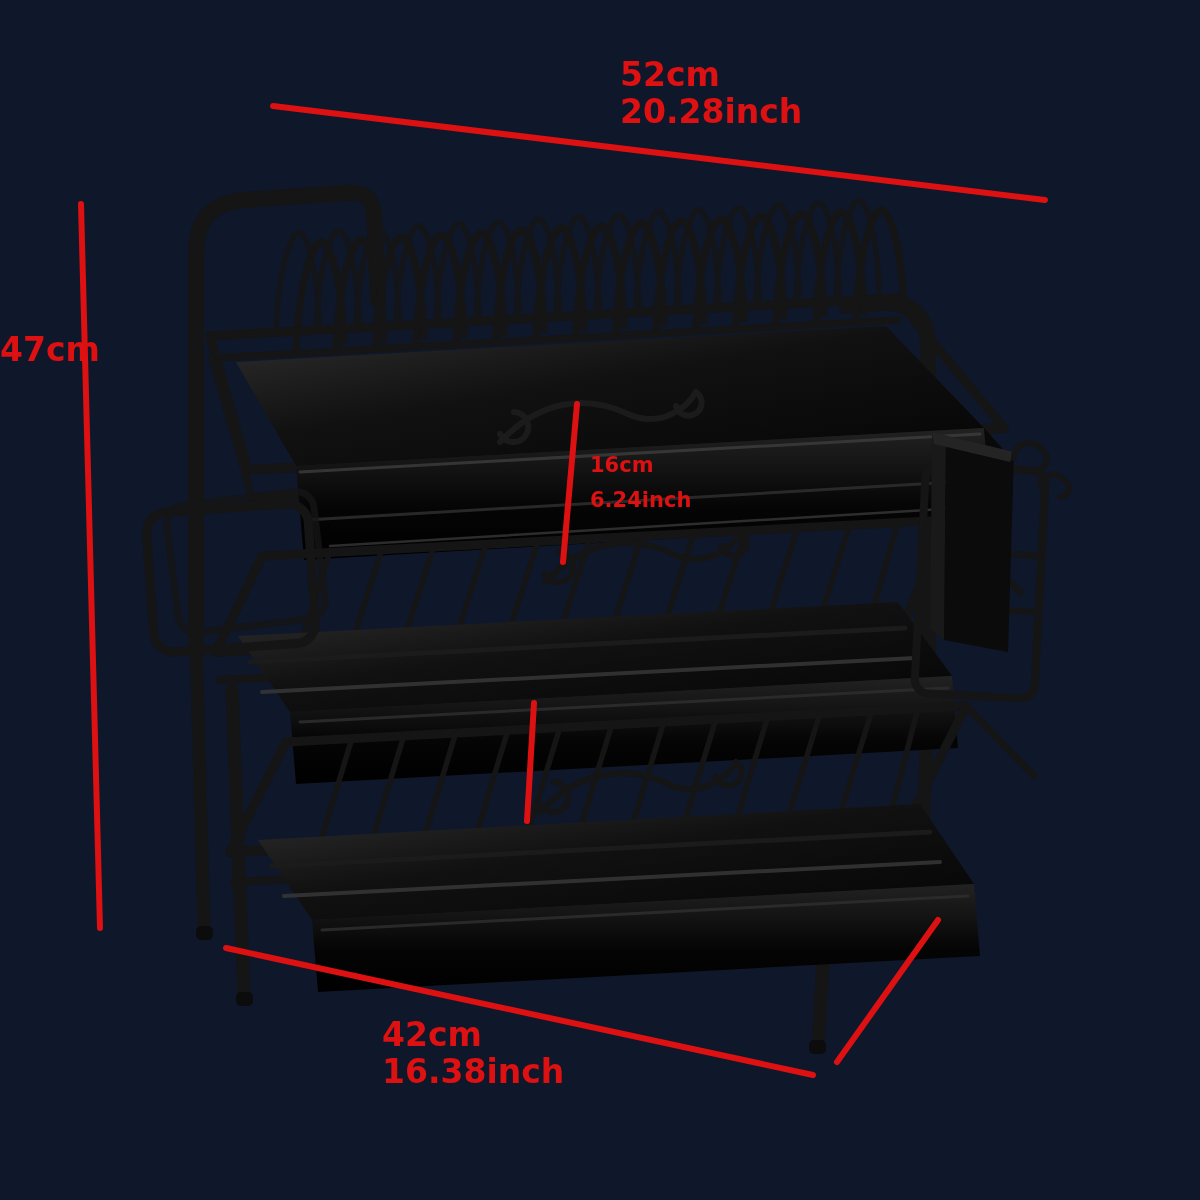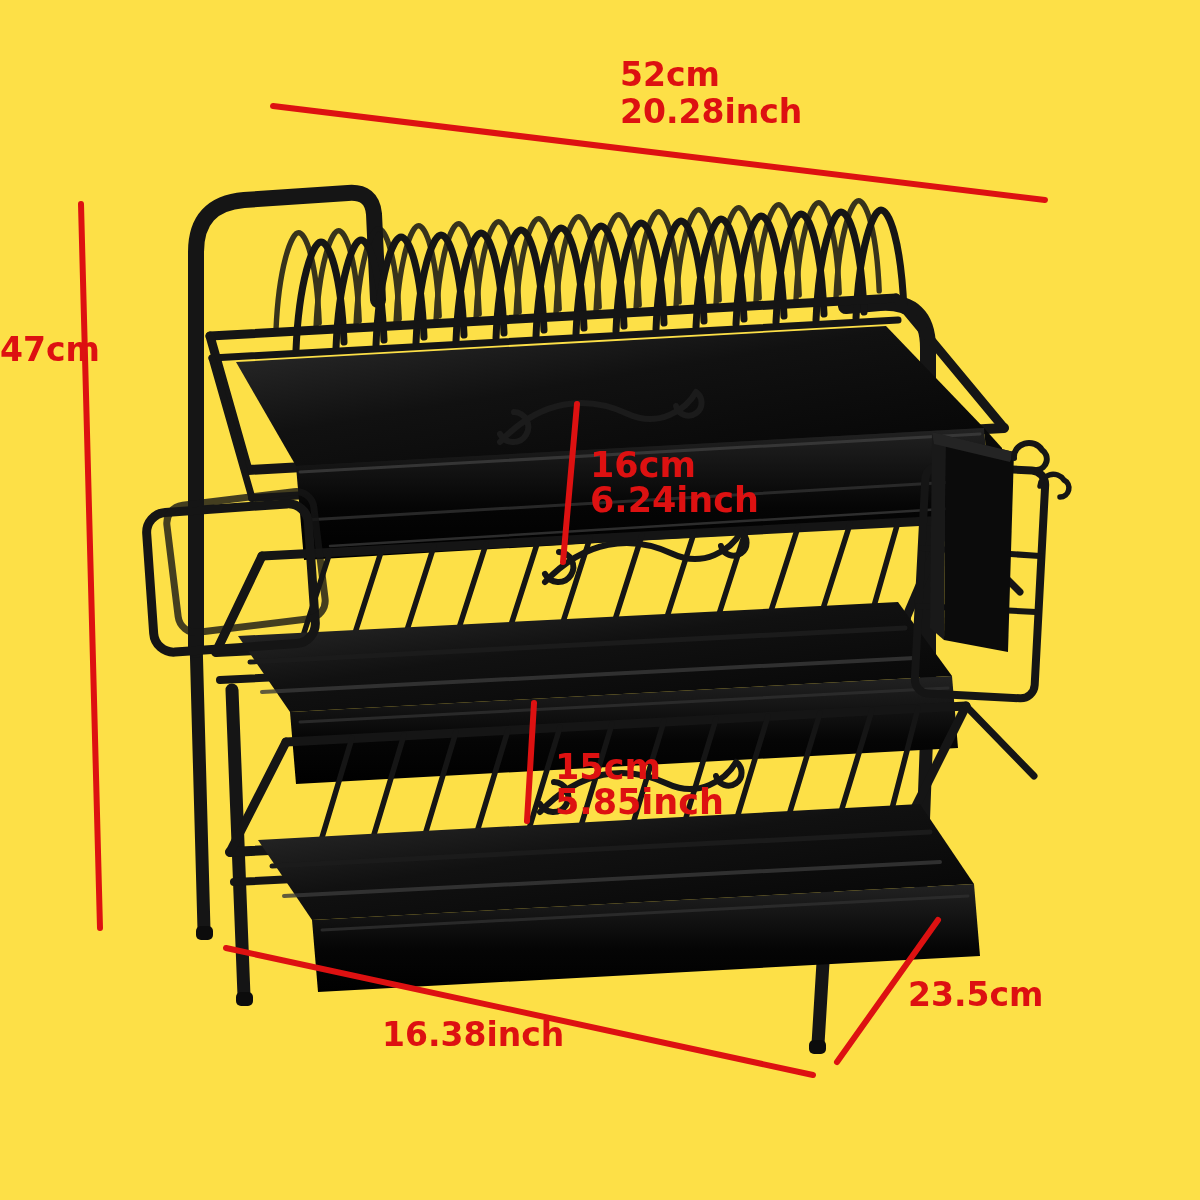--- a/index.html
+++ b/index.html
@@ -1,33 +1,33 @@
 <!DOCTYPE html>
 <html><head>
 <meta charset="utf-8">
 <style>
   html,body{margin:0;padding:0;background:#fff;}
   .stage{
     position:relative;
     width:1200px;height:1200px;
-    background:#fde047;
+    background:#0f172a;
     overflow:hidden;
     font-family:"DejaVu Sans","Liberation Sans",sans-serif;
   }
   .stage svg{position:absolute;left:0;top:0;}
   .dim-label{
     position:absolute;
     font-weight:bold;
     font-size:33px;
     line-height:37px;
     letter-spacing:0px;
     color:#dd1111;
     white-space:nowrap;
   }
-  .dim-label.small{font-size:35px;line-height:35px;}
+  .dim-label.small{font-size:21px;line-height:35px;}
   .dim-label span{display:block;}
 </style>
 </head>
 <body>
 
 <div class="stage">
 
   <svg width="1200" height="1200" viewBox="0 0 1200 1200">
     <defs>
       <linearGradient id="gTop" x1="0" y1="0" x2="0.9" y2="1">
@@ -219,26 +219,22 @@
 
   <div class="dim-label" style="left:0;top:331px;">
     <span>47cm</span>
   </div>
 
   <div class="dim-label small" style="left:590px;top:448px;">
     <span>16cm</span>
     <span>6.24inch</span>
   </div>
 
-  <div class="dim-label small" style="left:555px;top:750px;">
-    <span>15cm</span>
-    <span>5.85inch</span>
-  </div>
 
   <div class="dim-label" style="left:382px;top:1016px;">
+    <span>42cm</span>
     <span>16.38inch</span>
   </div>
 
   <div class="dim-label" style="left:908px;top:976px;">
-    <span>23.5cm</span>
   </div>
 
 </div>
 
 </body></html>

